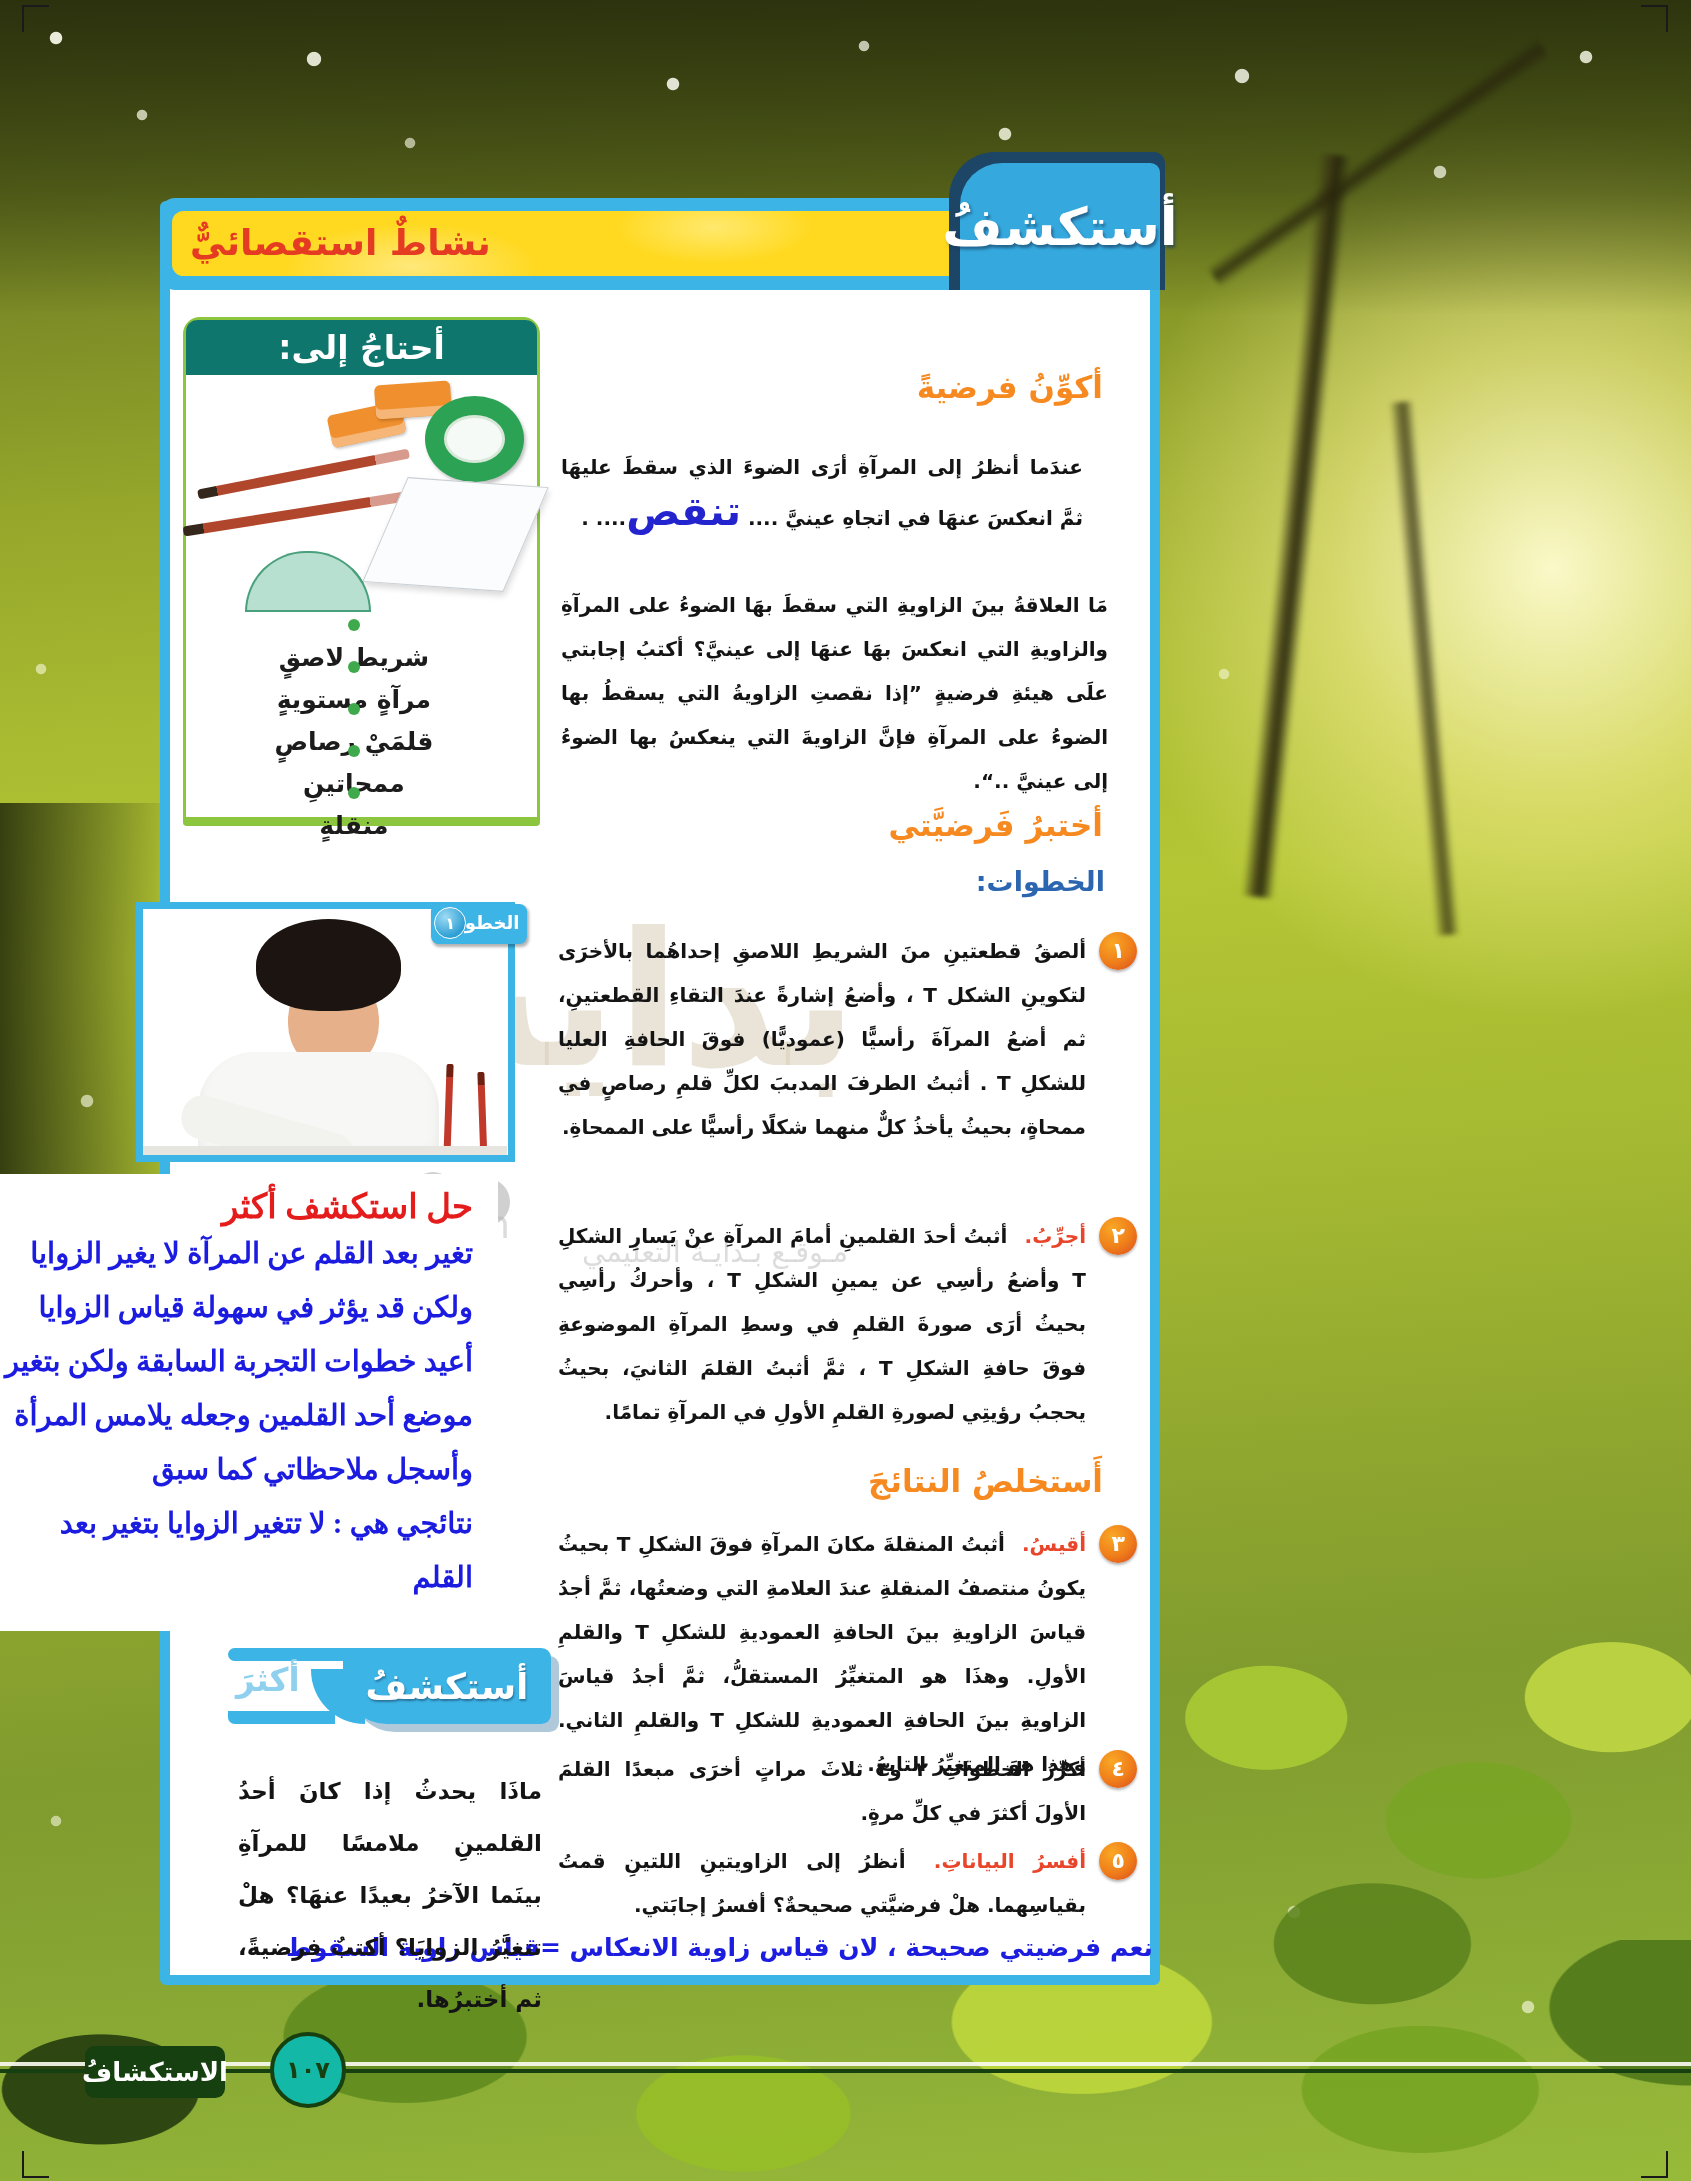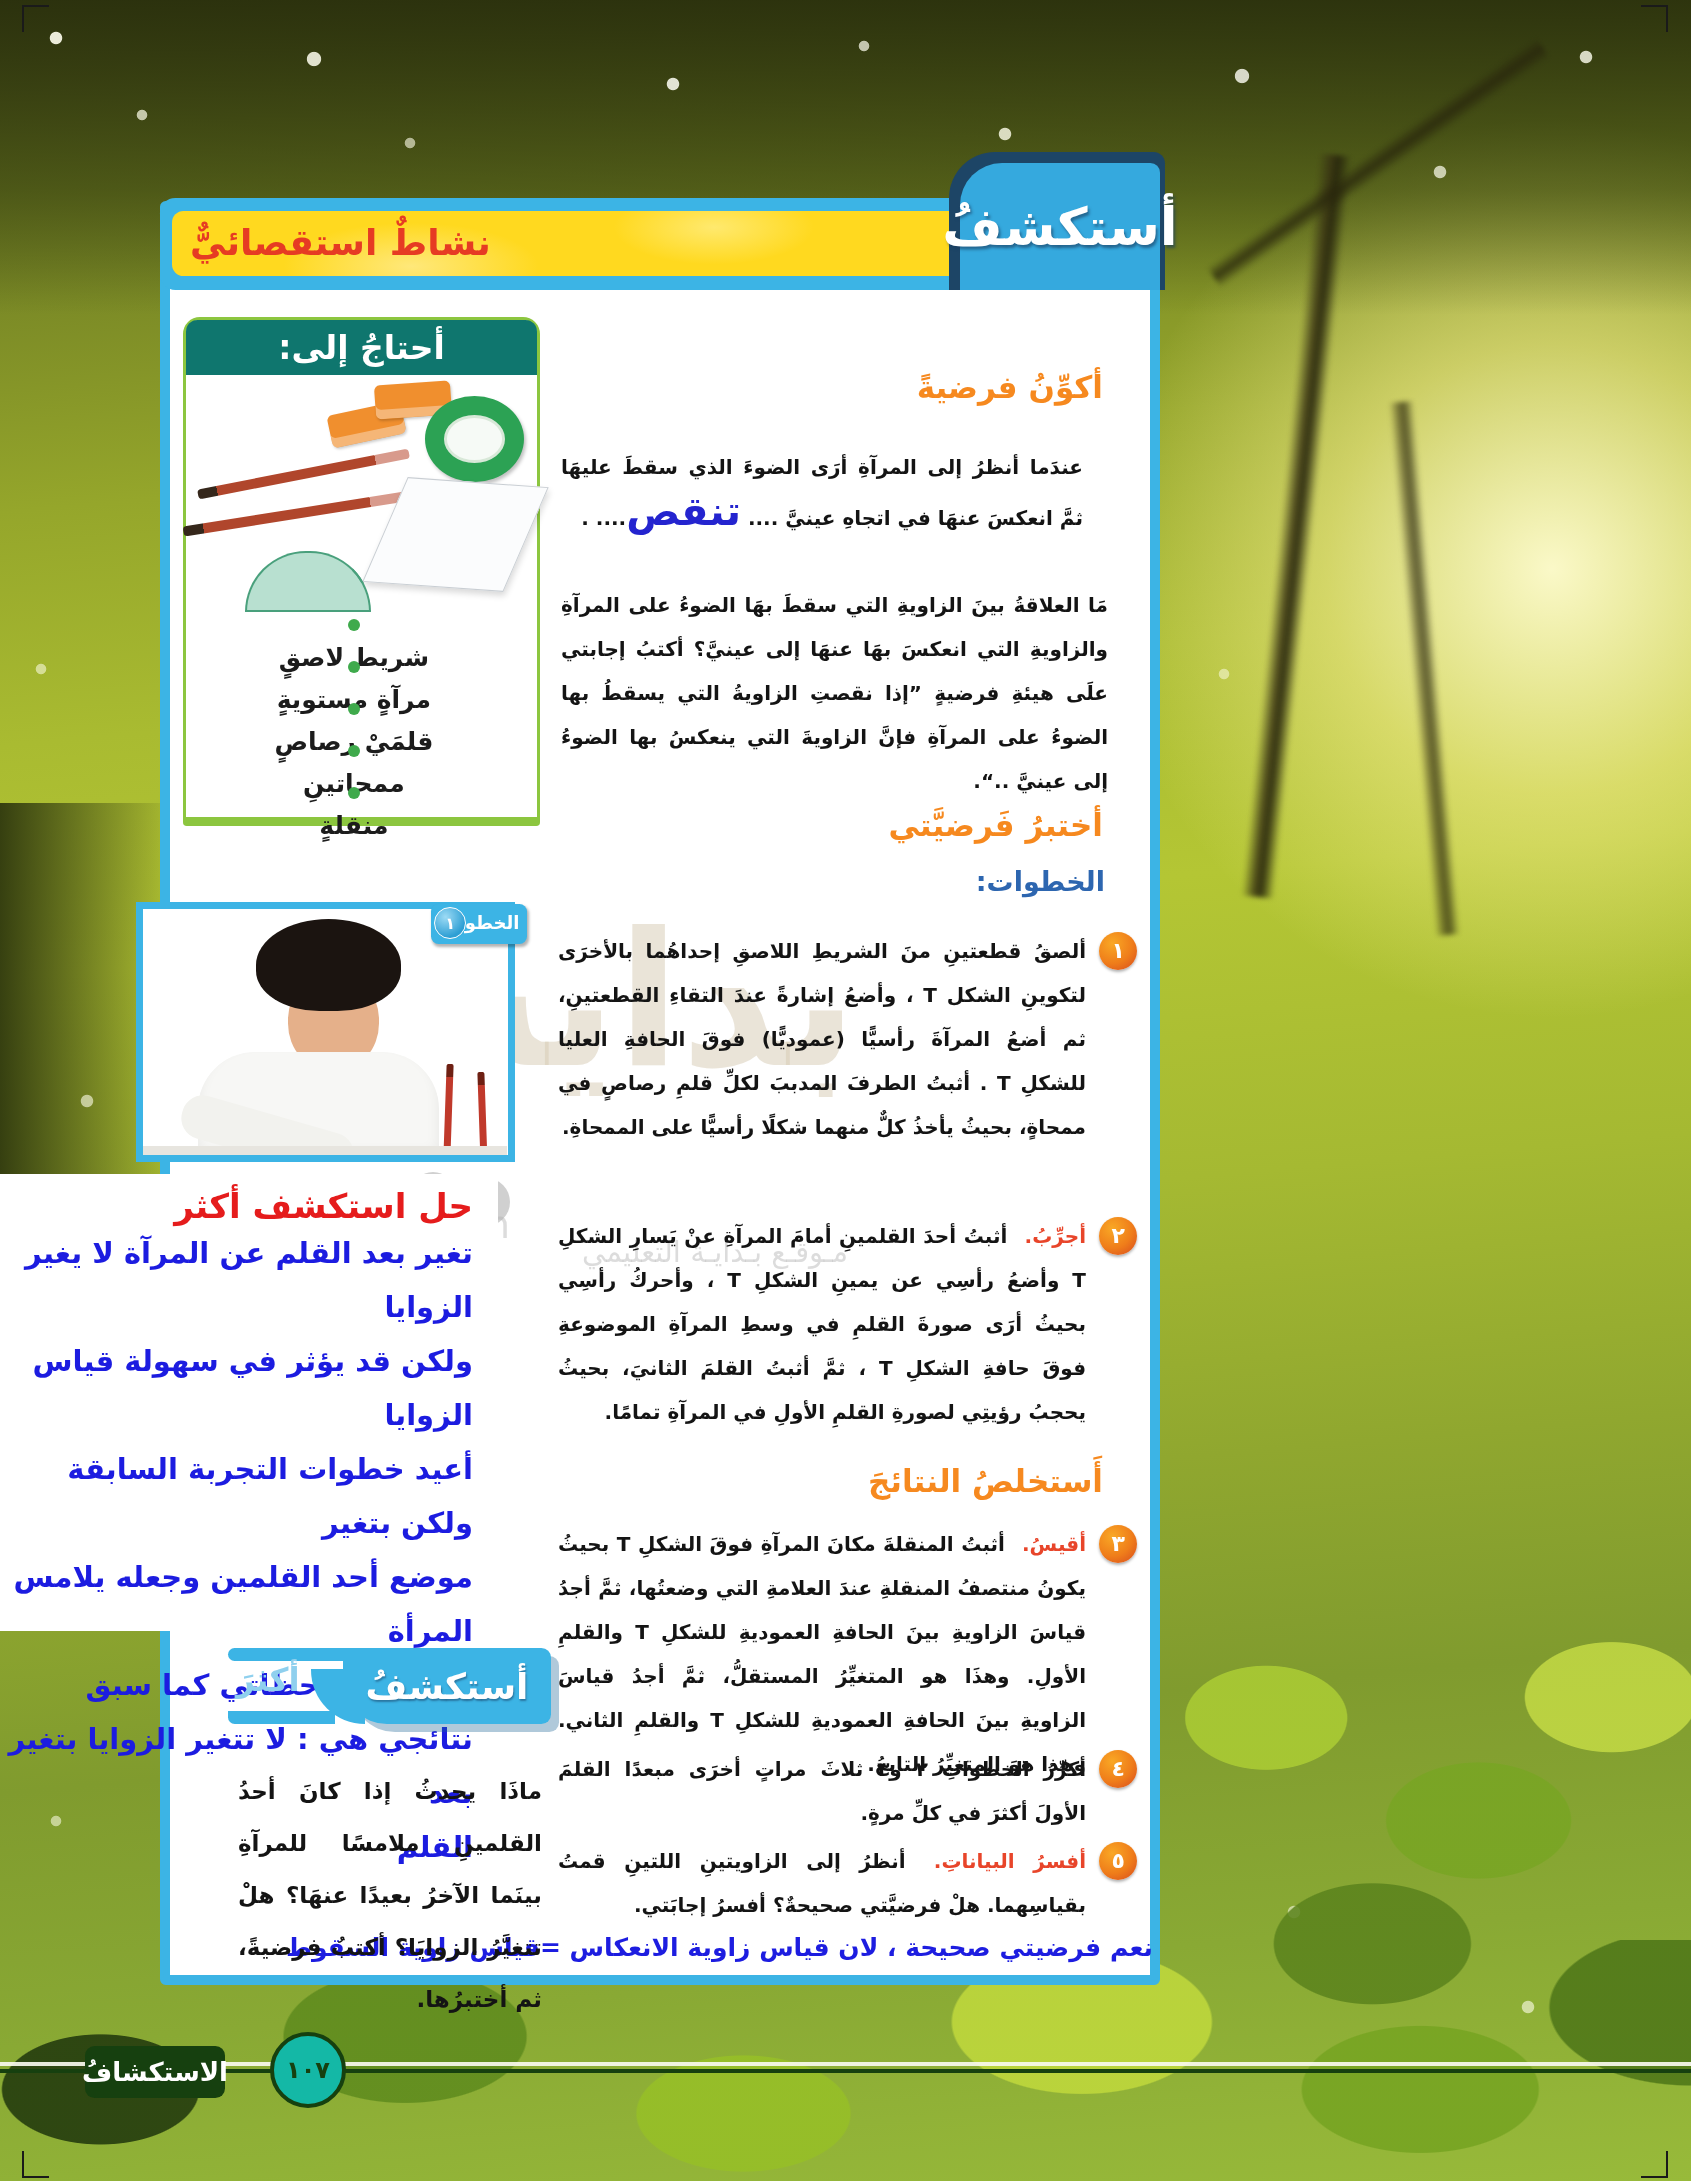--- a/index.html
+++ b/index.html
@@ -135,21 +135,21 @@
   .photo-desk{left:0;top:237px;width:364px;height:9.6px;background:#e7e5df;}
   
   .tag{left:432px;top:904px;width:96px;height:40px;background:#3cb4e5;border-radius:7.6px;
       box-shadow:1.9px 2.9px 2.9px rgba(0,0,0,.3);}
   .tag-label{position:absolute;right:7.6px;top:7.6px;color:#fff;font-size:18px;font-weight:bold;}
   .tag-circle{position:absolute;left:2.9px;top:2.9px;width:32.5px;height:32.5px;border-radius:50%;
       background:radial-gradient(circle at 35% 30%,#9ddbf5,#2e9fd4 70%);border:1.9px solid #fff;
       box-sizing:border-box;display:flex;align-items:center;justify-content:center;
       color:#fff;font-size:16.3px;font-weight:bold;}
   
-  .sol-box{left:0;top:1174px;width:499px;height:457px;background:#fff;}
+  .sol-box{left:0;top:1174px;width:499px;height:457px;background:#fff;font-family:Liberation Serif, serif;}
   .sol-title{margin:11.5px 25px 0 0;text-align:right;font-size:34px;font-weight:bold;color:#e51c1c;}
   .sol-line{padding-right:25px;text-align:right;font-size:29px;line-height:54px;font-weight:bold;color:#1c1ce0;}
   
   .rib-top{left:229px;top:1648px;width:220px;height:13.4px;background:#3cb4e5;border-radius:6.7px 0 0 6.7px;}
   .rib-bot{left:229px;top:1711px;width:107px;height:13.4px;background:#3cb4e5;border-radius:0 0 0 6.7px;}
   .rib-shadow{left:352px;top:1656px;width:208px;height:76px;background:rgba(30,100,150,.35);
       border-radius:0 9.6px 9.6px 44px;}
   .rib-main{left:344px;top:1648px;width:208px;height:76px;background:#3cb4e5;
       border-radius:0 9.6px 9.6px 44px;display:flex;align-items:center;justify-content:center;}
   .rib-main::before{content:'';position:absolute;left:-32.5px;bottom:0;width:54px;height:55px;

